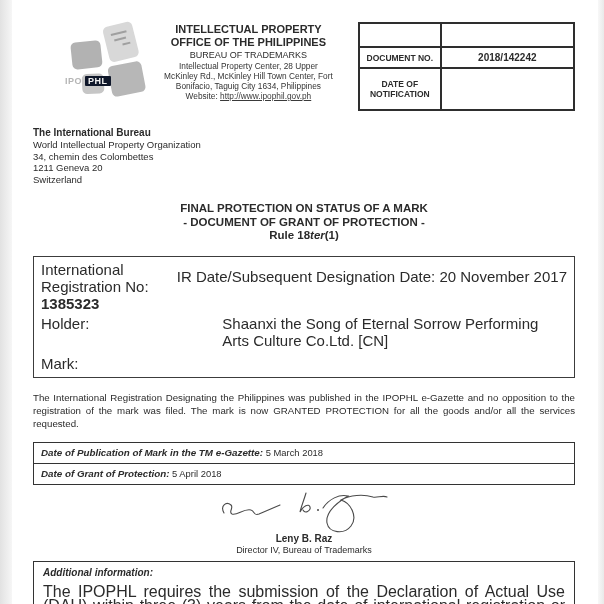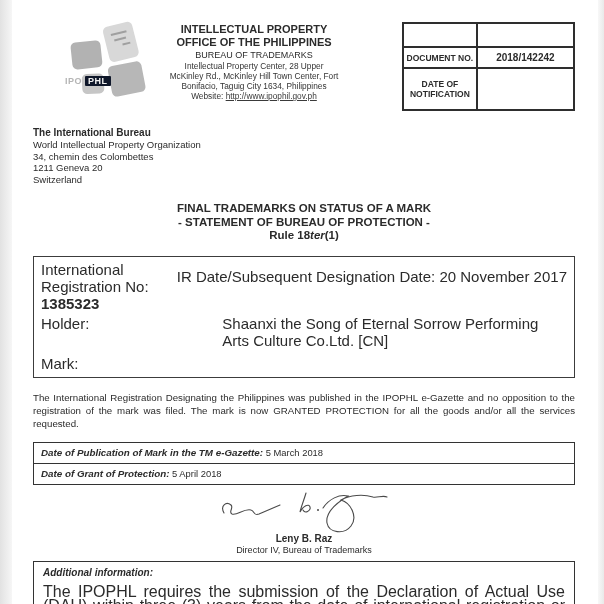--- a/index.html
+++ b/index.html
@@ -38,21 +38,21 @@
   .logo-phl { color:#f2f2f2; background:#0f172a; padding:0 3px; border-radius:1px; }
 
   .hdr-text { width:192px; text-align:center; margin-top:3px; }
   .hdr-b1 { font-size:11px; font-weight:bold; line-height:13px; }
   .hdr-b2 { font-size:9px; line-height:12px; }
   .hdr-addr { font-size:8.3px; line-height:10px; color:#333; }
   .hdr-web { font-size:8.3px; line-height:11px; color:#333; }
   .hdr-web a { color:#3a3a3a; text-decoration:underline; }
 
   .doc-table-wrap { margin-left:auto; margin-top:2px; }
-  table.doc-table { border-collapse:collapse; width:173px;margin-left:16px; }
+  table.doc-table { border-collapse:collapse; width:217px;margin-left:16px; }
   table.doc-table td { border:2px solid #2e2e2e; font-weight:bold; text-align:center; vertical-align:middle; }
   td.dt-label { width:82px; font-size:8.5px; line-height:10px; padding:2px; }
   td.dt-value { width:135px; font-size:10px; }
   tr.dt-r1 td { height:24px; }
   tr.dt-r2 td { height:21px; }
   tr.dt-r3 td { height:42px; }
 
   
   .addressee { margin-top:15px; font-size:9.5px; line-height:11.5px; }
   .addressee .name { font-weight:bold; font-size:10px; line-height:13px; }
@@ -154,22 +154,22 @@
 
   <div class="addressee">
     <div class="name">The International Bureau</div>
     <div>World Intellectual Property Organization</div>
     <div>34, chemin des Colombettes</div>
     <div>1211 Geneva 20</div>
     <div>Switzerland</div>
   </div>
 
   <div class="doc-title">
-    <div>FINAL TRADEMARKS ON STATUS OF A MARK</div>
-    <div>- STATEMENT OF BUREAU OF PROTECTION -</div>
+    <div>FINAL PROTECTION ON STATUS OF A MARK</div>
+    <div>- DOCUMENT OF GRANT OF PROTECTION -</div>
     <div><span>Rule 18</span><span class="it">ter</span><span>(1)</span></div>
   </div>
 
   <div class="reg-box">
     <div class="reg-r1">
       <span>
         <span>International Registration No:</span>
         <span class="reg-bold">1385323</span>
       </span>
       <span class="right">

